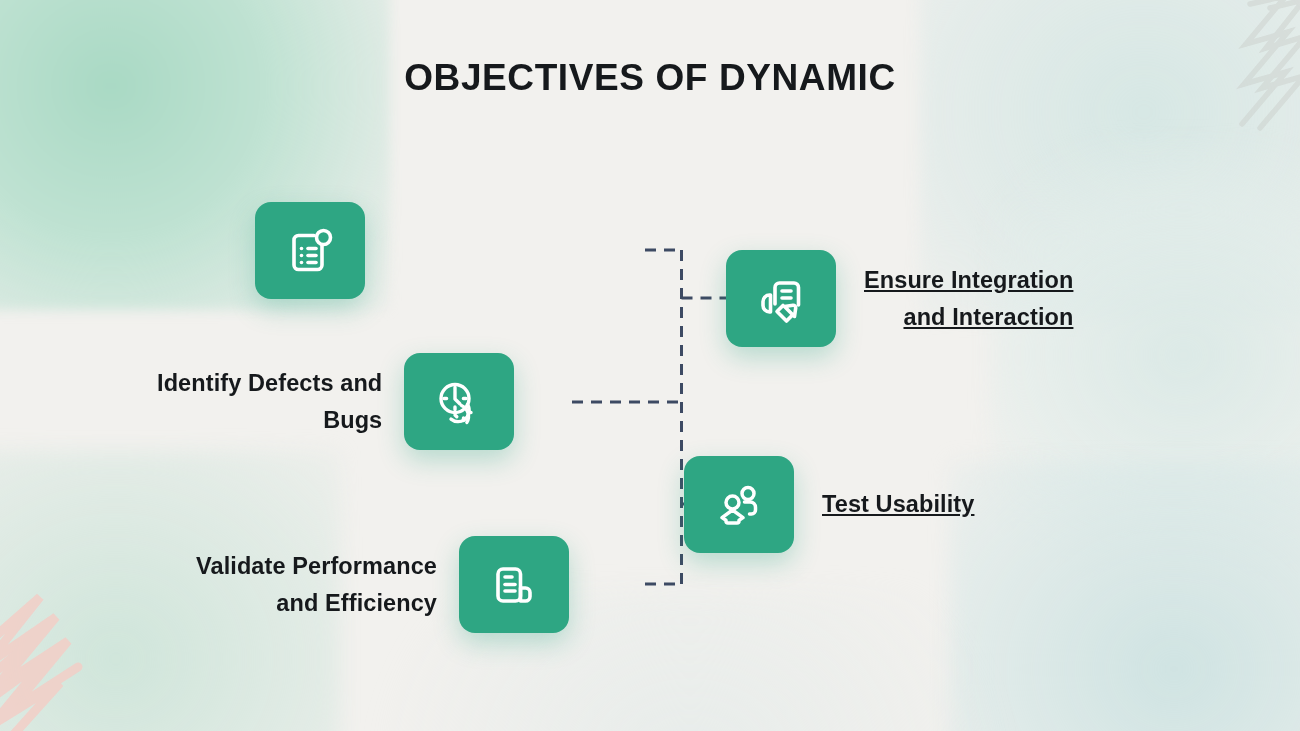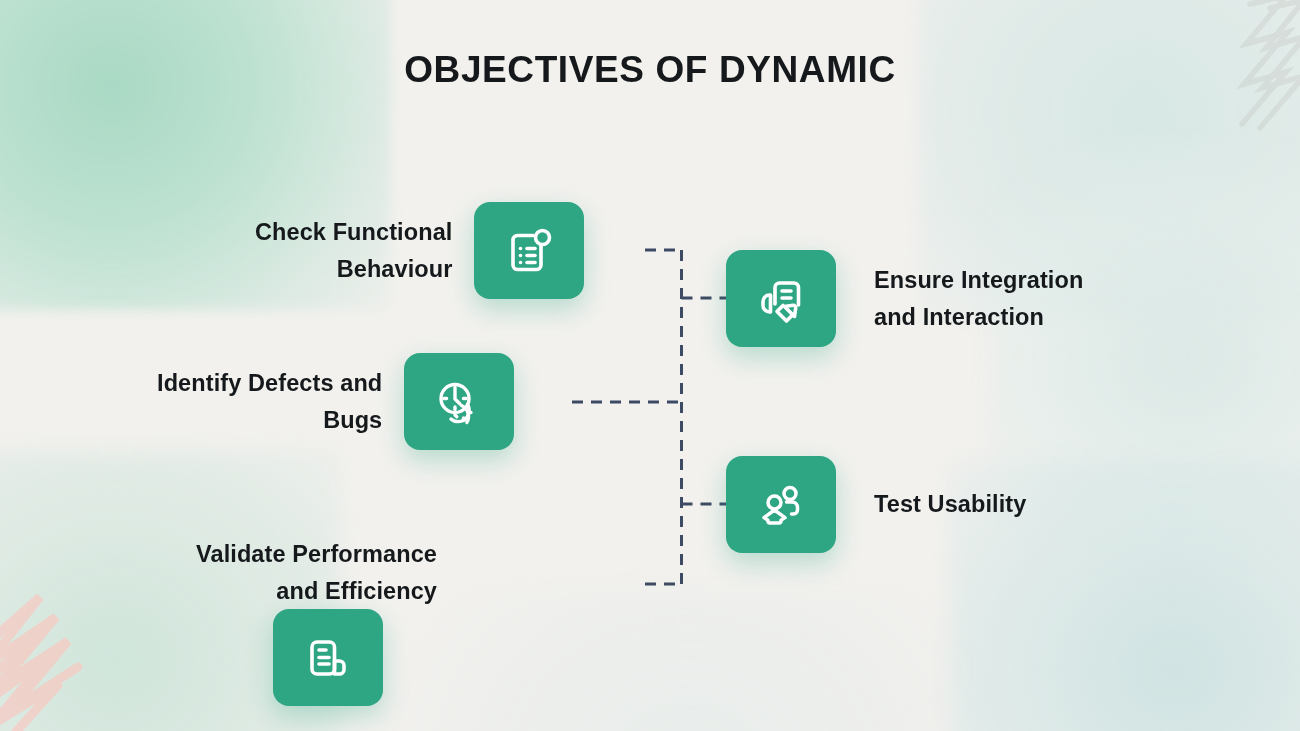--- a/index.html
+++ b/index.html
@@ -63,21 +63,21 @@
     filter:blur(12px);
   }
 
   .scribble { position:absolute; pointer-events:none; }
   .scribble-tr { right:-6px; top:-8px; opacity:.55; }
   .scribble-bl { left:-18px; bottom:-10px; opacity:.85; }
 
   
   .title {
     position:absolute;
-    left:0; right:0; top:44px;
+    left:0; right:0; top:52px;
     text-align:center;
     font-size:37px;
     line-height:1.38;
     font-weight:700;
     letter-spacing:0.6px;
     color:#16191c;
     text-transform:uppercase;
   }
 
   
@@ -105,29 +105,29 @@
   .label {
     font-size:23.5px;
     line-height:1.56;
     font-weight:700;
     color:#16191c;
     letter-spacing:0.1px;
     white-space:pre-line;
     flex:0 0 auto;
   }
   .label.right-align { text-align:right; padding-right:22px; }
-  .label.left-align  { text-align:left;  padding-left:38px; }
+  .label.left-align  { text-align:right;  padding-left:28px;text-decoration:underline; }
 
   
   #node-0 { left:255px; top:202px; }
   #node-2 { left:157px; top:353px; }
-  #node-4 { left:196px; top:536px;flex-direction:column; }
+  #node-4 { left:196px; top:536px; }
   
   #node-1 { left:726px; top:250px; }
-  #node-3 { left:726px; top:456px; }
+  #node-3 { left:684px; top:456px; }
 
   .icon-svg { display:block; }
 </style>
 </head>
 <body>
 
 <div id="slide">
 
   <div class="bg-layer">
     <div class="blob-tl"></div>
@@ -165,22 +165,20 @@
 
       <path d="M572 402 L681.5 402"></path>
 
       <path d="M681.5 504 L726 504"></path>
 
       <path d="M645 584 L681.5 584"></path>
     </g>
   </svg>
 
   <div class="node" id="node-0">
-    <div class="label right-align">Check Functional
-Behaviour</div>
     <div class="tile">
       <span>
         <svg class="icon-svg" width="56" height="56" viewBox="0 0 56 56">
           <g fill="none" stroke="#ffffff" stroke-width="3.6" stroke-linecap="round" stroke-linejoin="round">
             <path d="M40 22.5 V42 a4.5 4.5 0 0 1 -4.5 4.5 H16.5 A4.5 4.5 0 0 1 12 42 V17 a4.5 4.5 0 0 1 4.5 -4.5 H32"></path>
             <circle cx="41.5" cy="14.5" r="7"></circle>
             <circle cx="19.5" cy="25.5" r="1.8" fill="#ffffff" stroke="none"></circle>
             <circle cx="19.5" cy="32.5" r="1.8" fill="#ffffff" stroke="none"></circle>
             <circle cx="19.5" cy="39.5" r="1.8" fill="#ffffff" stroke="none"></circle>
             <path d="M26 25.5 H34"></path>

